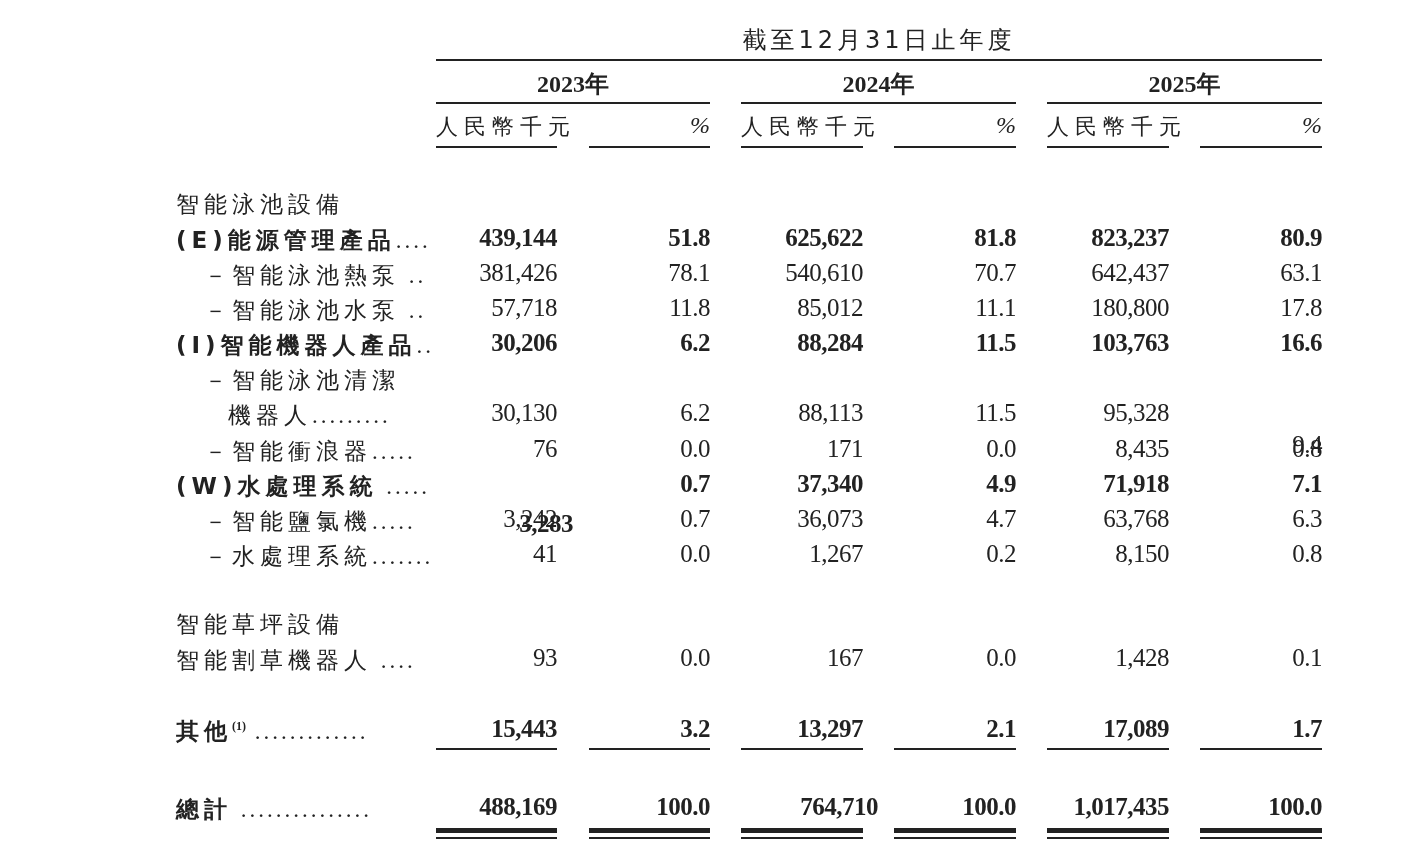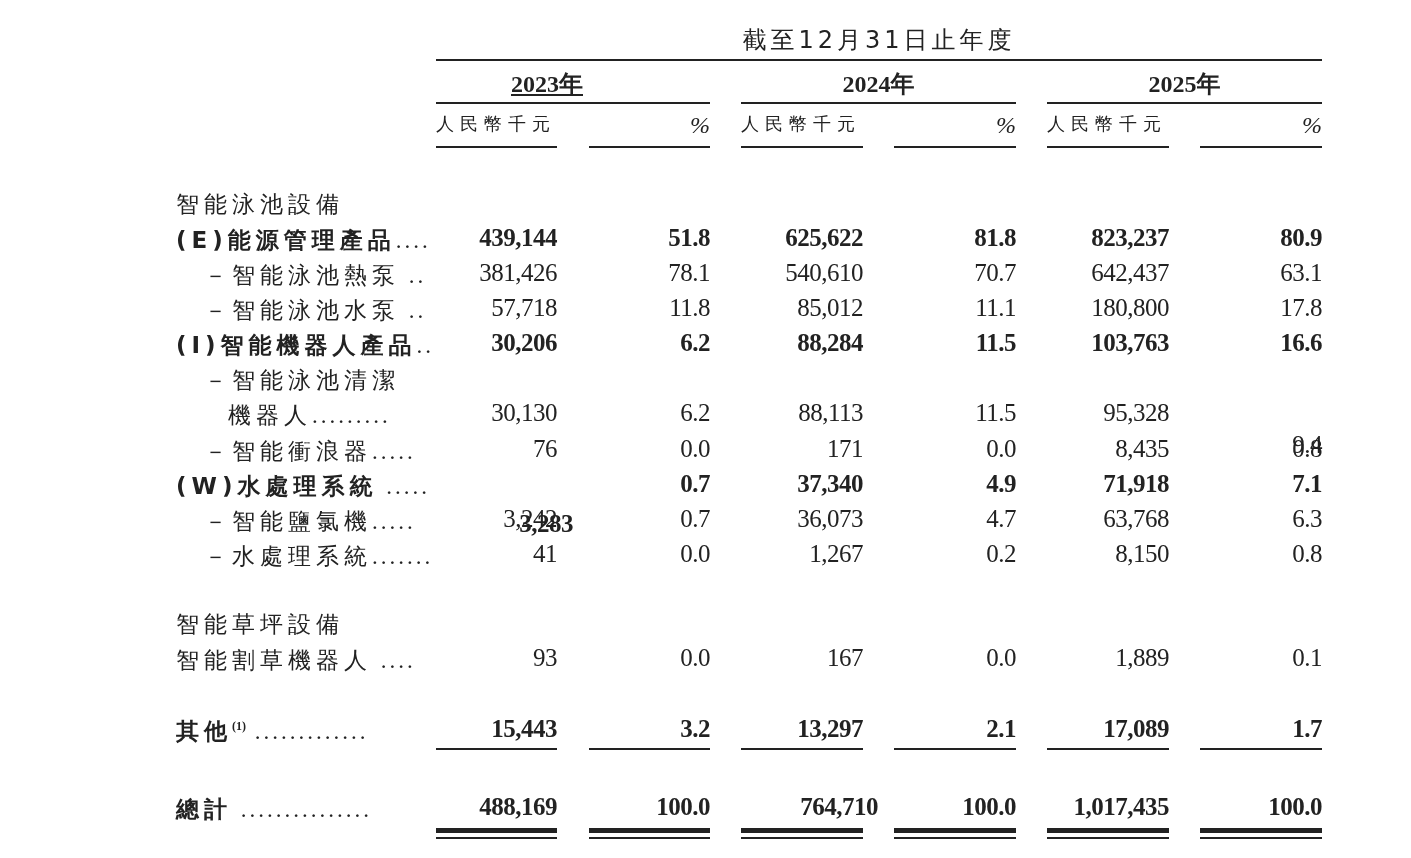--- a/index.html
+++ b/index.html
@@ -4,36 +4,36 @@
 <style>
   html, body { margin:0; padding:0; background:#fff; }
   body { width:1411px; height:858px; position:relative; overflow:hidden;
          font-family:"Liberation Serif","DejaVu Serif",serif; color:#222; }
   .abs { position:absolute; white-space:nowrap; }
   .cjk { font-family:"DejaVu Sans","Liberation Sans",sans-serif; letter-spacing:6px; }
   .title { left:436px; width:886px; top:24px; text-align:center; font-size:24px; font-weight:bold; }
   .title .cjk { font-weight:normal; letter-spacing:4px; }
   .year { font-size:24px; font-weight:bold; text-align:center; top:68px; }
   .rule { position:absolute; background:#222; }
-  .unit { top:112px; font-size:18px;text-align:right; }
+  .unit { top:112px; font-size:22px;text-align:right; }
   .pct { top:112px; font-size:24px; text-align:right; font-style:italic; }
   .label { left:176px; font-size:23px; }
   .label .cjk { letter-spacing:5px; }
   .dots { letter-spacing:3px; font-family:"Liberation Serif",serif; }
   .num { font-size:25px; text-align:right; letter-spacing:-0.5px; }
   .b { font-weight:bold; }
   .sup { font-size:12px; vertical-align:super; letter-spacing:0; font-family:"Liberation Serif",serif; }
 </style>
 </head>
 <body>
 
 <div class="abs title"><span class="cjk">截至12月31日止年度</span></div>
 <div class="rule" style="left:436px;top:59px;width:886px;height:2px;"></div>
 
-<div class="abs year" style="left:410px;width:274px;text-decoration:underline;"><span>2023年</span></div>
+<div class="abs year" style="left:436px;width:274px;"><span>2023年</span></div>
 <div class="abs year" style="left:741px;width:275px;"><span>2024年</span></div>
 <div class="abs year" style="left:1047px;width:275px;"><span>2025年</span></div>
 
 <div class="rule" style="left:436px;top:102px;width:274px;height:1.5px;"></div>
 <div class="rule" style="left:741px;top:102px;width:275px;height:1.5px;"></div>
 <div class="rule" style="left:1047px;top:102px;width:275px;height:1.5px;"></div>
 
 <div class="abs unit cjk" style="left:436px;">人民幣千元</div>
 <div class="abs pct" style="left:589px;width:121px;">%</div>
 <div class="abs unit cjk" style="left:741px;">人民幣千元</div>
@@ -120,21 +120,21 @@
     <div class="abs num" style="right: 701px; top: 540px;">0.0</div>
     <div class="abs num" style="right: 548px; top: 540px;">1,267</div>
     <div class="abs num" style="right: 395px; top: 540px;">0.2</div>
     <div class="abs num" style="right: 242px; top: 540px;">8,150</div>
     <div class="abs num" style="right: 89px; top: 540px;">0.8</div>
     <div class="abs label" style="left: 176px; top: 645px;"><span class="cjk" style="font-weight: normal;">智能割草機器人</span><span class="dots" style="font-weight: normal;"> ....</span></div>
     <div class="abs num" style="right: 854px; top: 644px;">93</div>
     <div class="abs num" style="right: 701px; top: 644px;">0.0</div>
     <div class="abs num" style="right: 548px; top: 644px;">167</div>
     <div class="abs num" style="right: 395px; top: 644px;">0.0</div>
-    <div class="abs num" style="right: 242px; top: 644px;">1,889</div>
+    <div class="abs num" style="right: 242px; top: 644px;">1,428</div>
     <div class="abs num" style="right: 89px; top: 644px;">0.1</div>
     <div class="abs label b" style="left: 176px; top: 716px;"><span class="cjk">其他</span><span class="sup">(1)</span><span class="dots" style="font-weight: normal;"> .............</span></div>
     <div class="abs num b" style="right: 854px; top: 715px;">15,443</div>
     <div class="abs num b" style="right: 701px; top: 715px;">3.2</div>
     <div class="abs num b" style="right: 548px; top: 715px;">13,297</div>
     <div class="abs num b" style="right: 395px; top: 715px;">2.1</div>
     <div class="abs num b" style="right: 242px; top: 715px;">17,089</div>
     <div class="abs num b" style="right: 89px; top: 715px;">1.7</div>
     <div class="abs label b" style="left: 176px; top: 794px;"><span class="cjk">總計</span><span class="dots" style="font-weight: normal;"> ...............</span></div>
     <div class="abs num b" style="right: 854px; top: 793px;">488,169</div>

